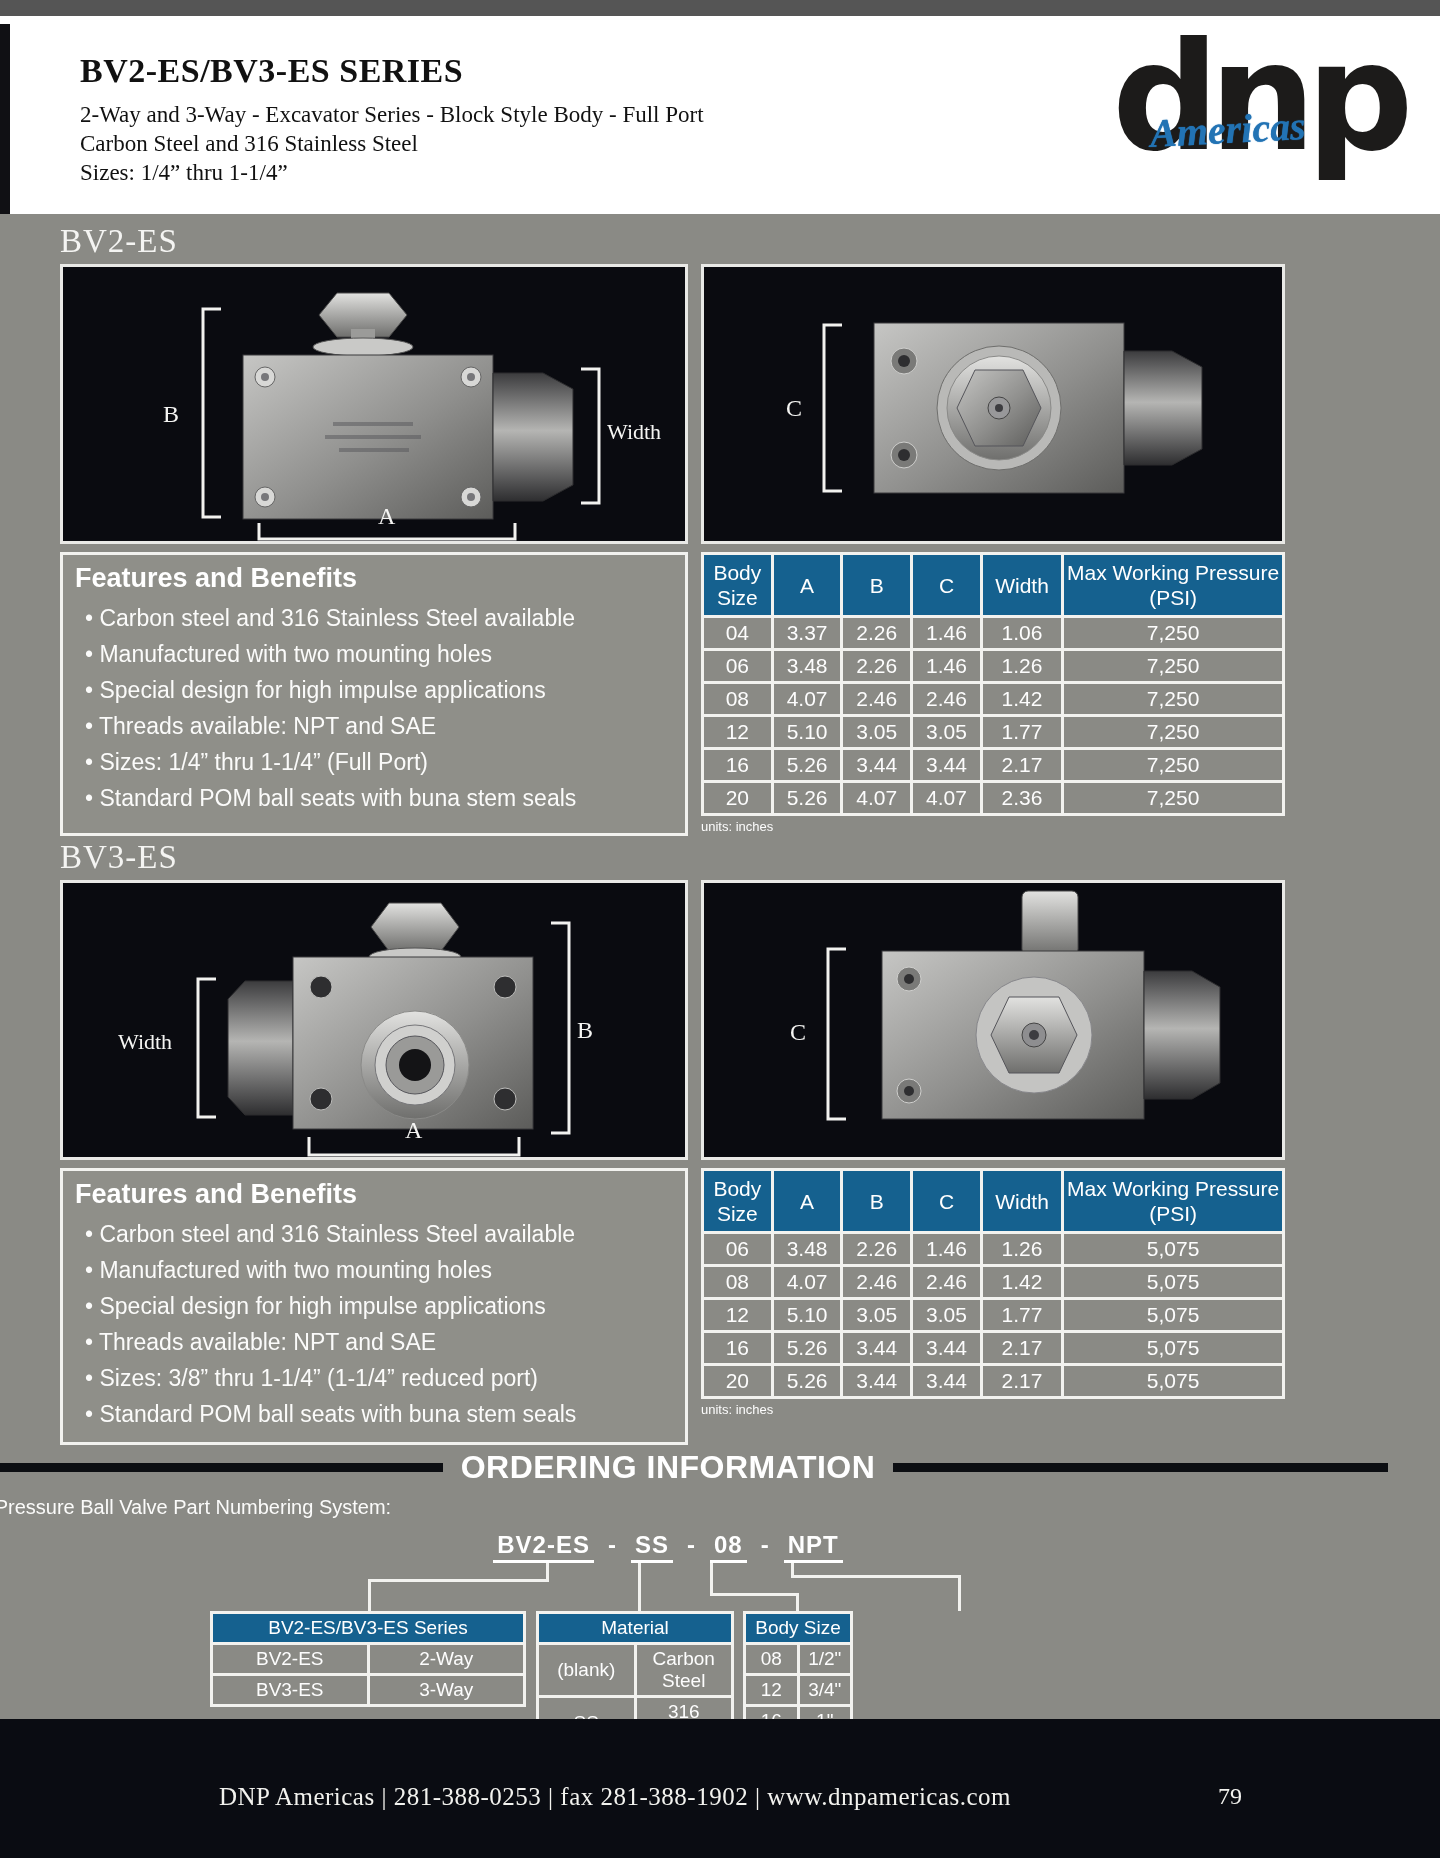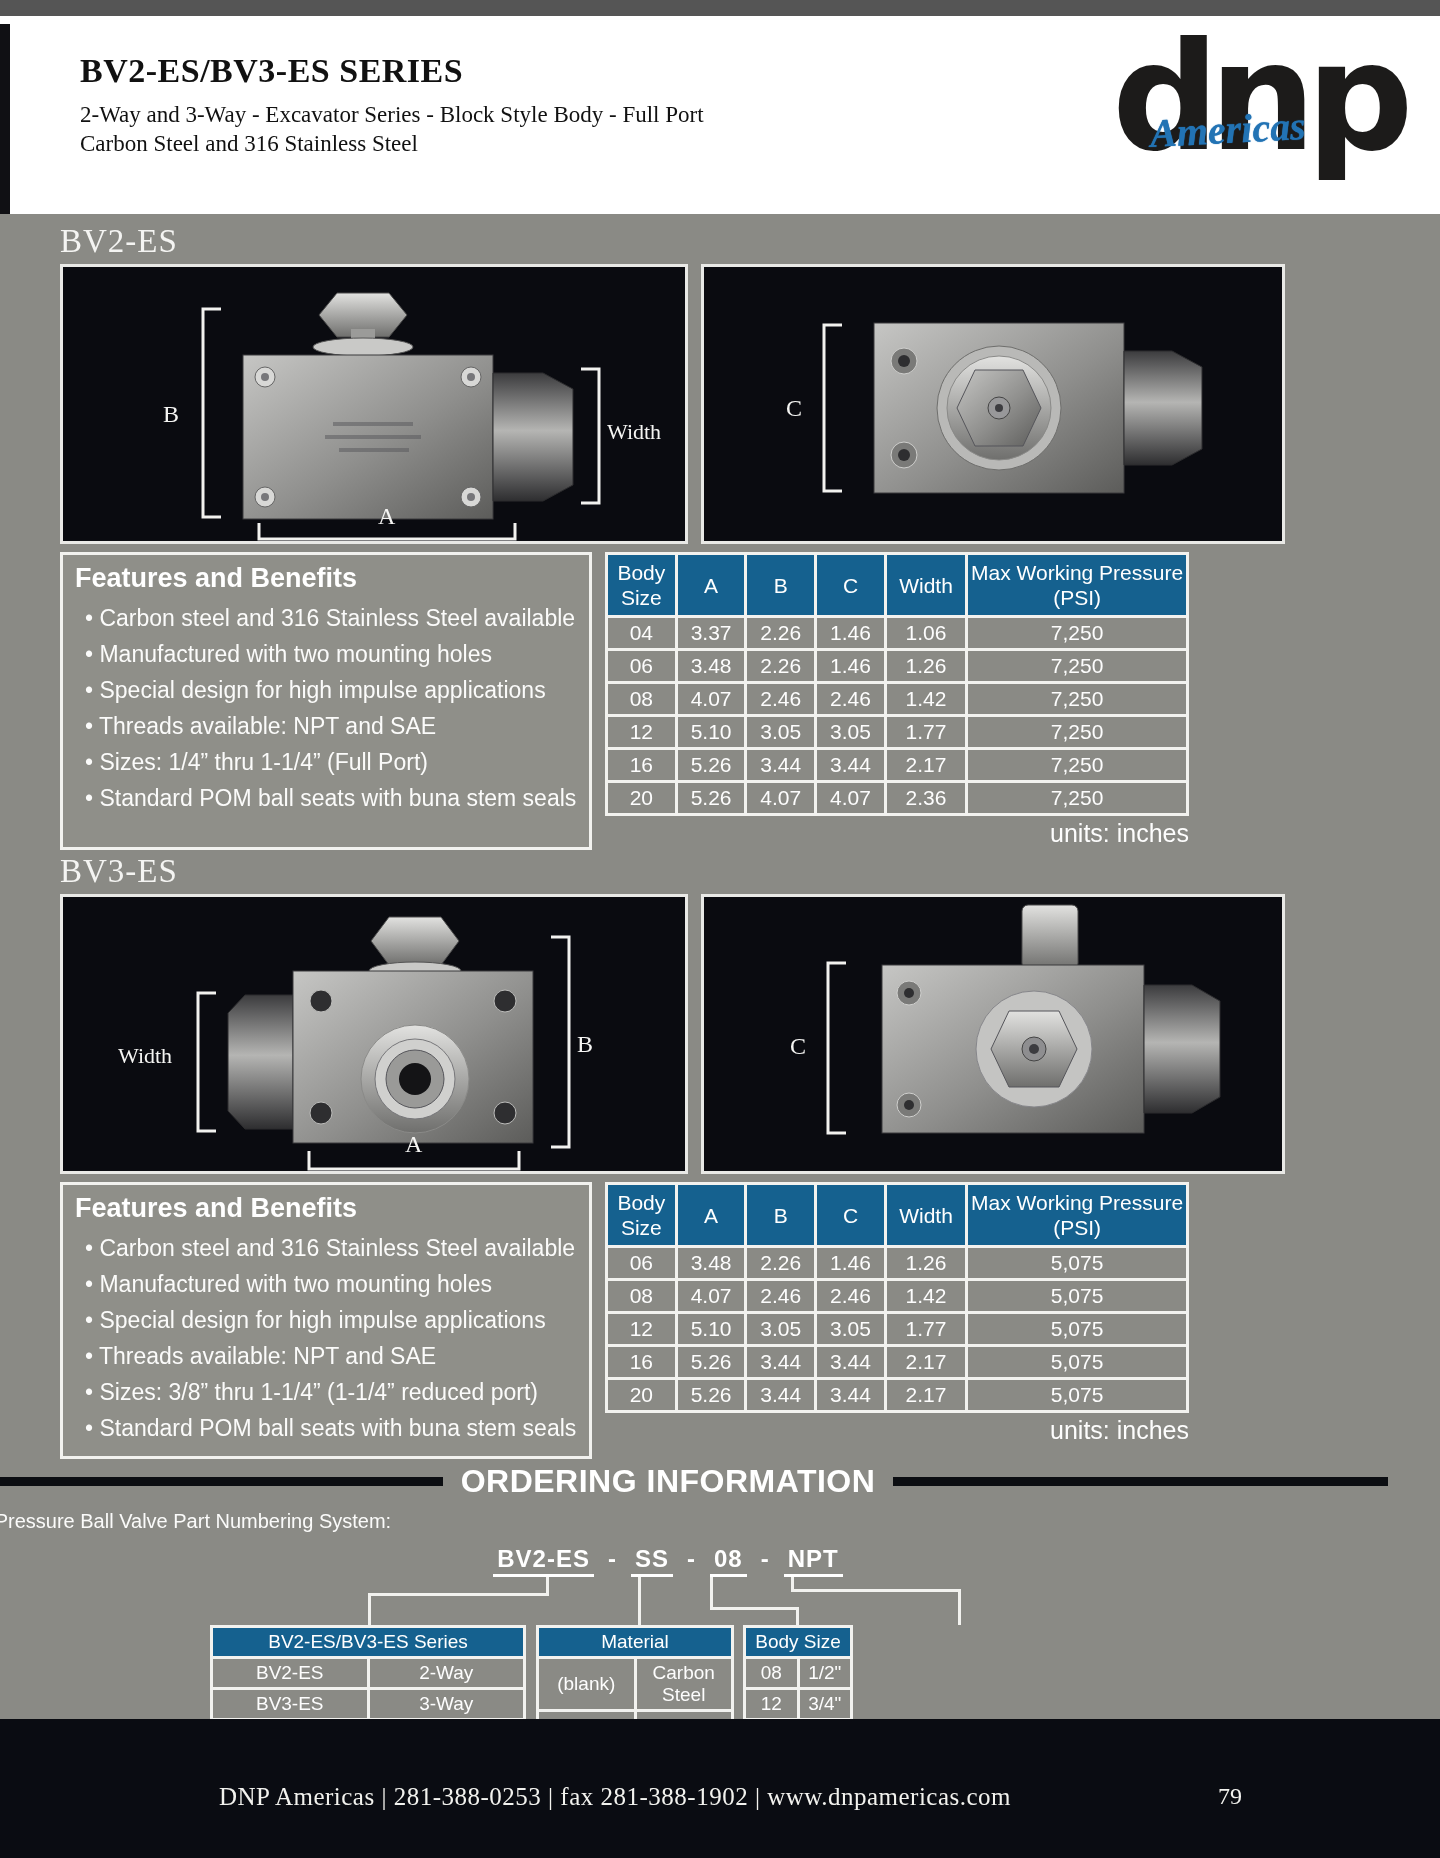--- a/index.html
+++ b/index.html
@@ -32,39 +32,39 @@
   .row{display:flex;gap:13px;align-items:stretch;}
   .photo{
     position:relative;background:#0a0b10;border:3px solid #e9e9e6;box-sizing:border-box;
   }
   .photo.wide{width:628px;height:280px;}
   .photo.narrow{width:584px;height:280px;}
   .dim-label{
     position:absolute;color:#f5f5f3;font-family:"Liberation Serif",serif;font-size:24px;
   }
   .features{
-    width:532px;box-sizing:border-box;background:#8f8f89;border:3px solid #f2f2ef;
+    width:628px;box-sizing:border-box;background:#8f8f89;border:3px solid #f2f2ef;
     padding:6px 12px 10px 12px;color:#fdfdfd;
   }
   .features h2{margin:2px 0 6px 0;font-size:27px;font-weight:bold;color:#fff;}
   .features ul{list-style:none;margin:0;padding:0 0 0 10px;}
   .features li{font-size:23px;line-height:36px;color:#fbfbfa;}
   .features li::before{content:"• ";}
   .spec-col{width:584px;display:flex;flex-direction:column;}
   table.spec{border-collapse:collapse;width:584px;table-layout:fixed;}
   table.spec th{
     background:#15618f;color:#fff;font-weight:normal;font-size:21px;line-height:25px;
     border:3px solid #f2f2ef;padding:5px 2px;
   }
   table.spec td{
     background:#8a8a85;color:#fdfdfd;font-size:21px;text-align:center;
     border:3px solid #f2f2ef;padding:3px 2px;
   }
   .units{
-    text-align:right;color:#fdfdfd;font-size:25px;margin:3px 0 2px 0;width:100%;
+    text-align:left;color:#fdfdfd;font-size:13px;margin:3px 0 2px 0;width:100%;
   }
   
   .ordering{position:relative;margin:4px -103px 0 -112px;width:1440px;}
   .ord-titlebar{display:flex;align-items:center;}
   .ord-bar{height:9px;background:#0c0e12;flex:1;}
   .ord-title{color:#fff;font-size:32px;font-weight:bold;padding:0 18px;letter-spacing:.5px;}
   .ord-sub{text-align:left;color:#fbfbfa;font-size:20px;margin:10px 0 12px 0;}
   .partnum{display:flex;justify-content:center;align-items:baseline;gap:14px;
     color:#fff;font-size:24px;font-weight:bold;letter-spacing:1px;}
   .partnum .seg{border-bottom:3px solid #fff;padding:0 4px 1px 4px;}
@@ -117,20 +117,21 @@
       </linearGradient>
     </defs>
   </svg>
 
   <div class="header">
     <div class="edge-strip"></div>
     <div class="header-text">
       <div class="header-title">BV2-ES/BV3-ES SERIES</div>
       <p class="header-sub">2-Way and 3-Way - Excavator Series - Block Style Body - Full Port</p>
       <p class="header-sub">Carbon Steel and 316 Stainless Steel</p>
+      <p class="header-sub">Sizes: 1/4” thru 1-1/4”</p>
     </div>
     <div class="logo">
       <span class="logo-word">dnp</span>
       <span class="logo-script">Americas</span>
     </div>
   </div>
 
   <div class="body">
 
     <div class="section-label">BV2-ES</div>

